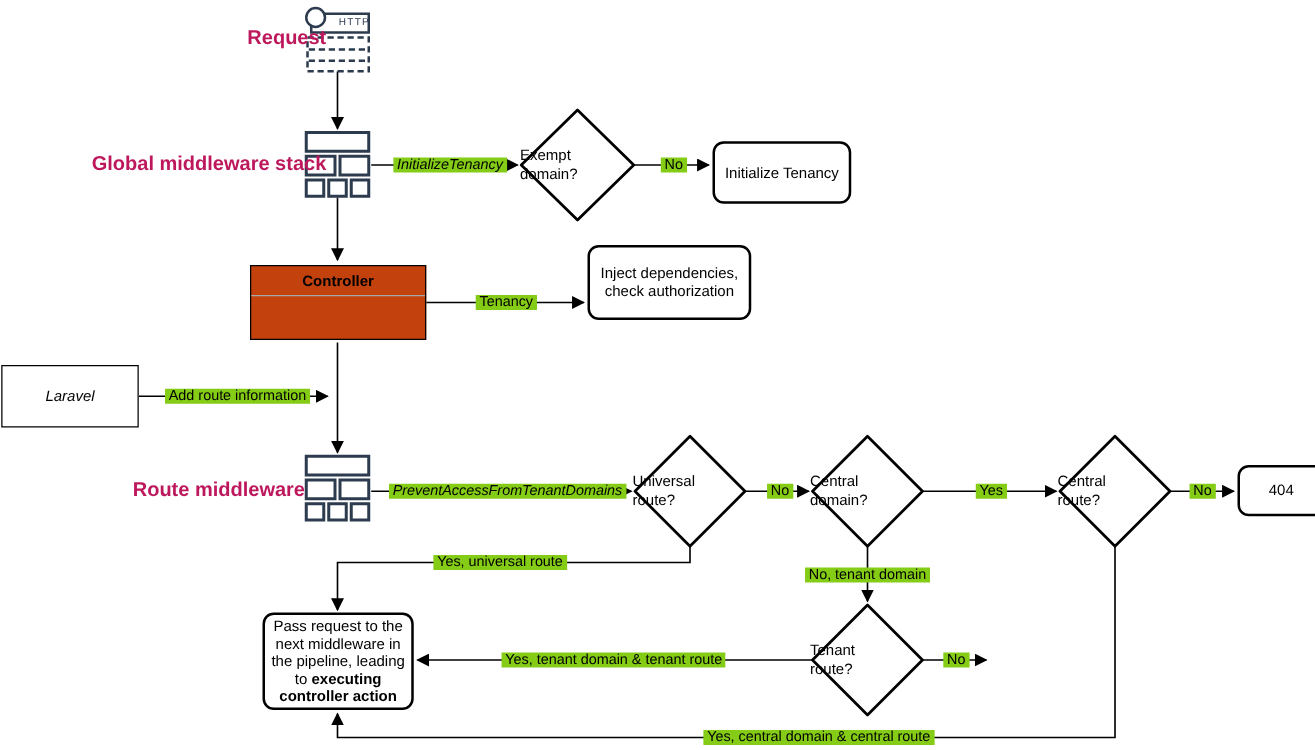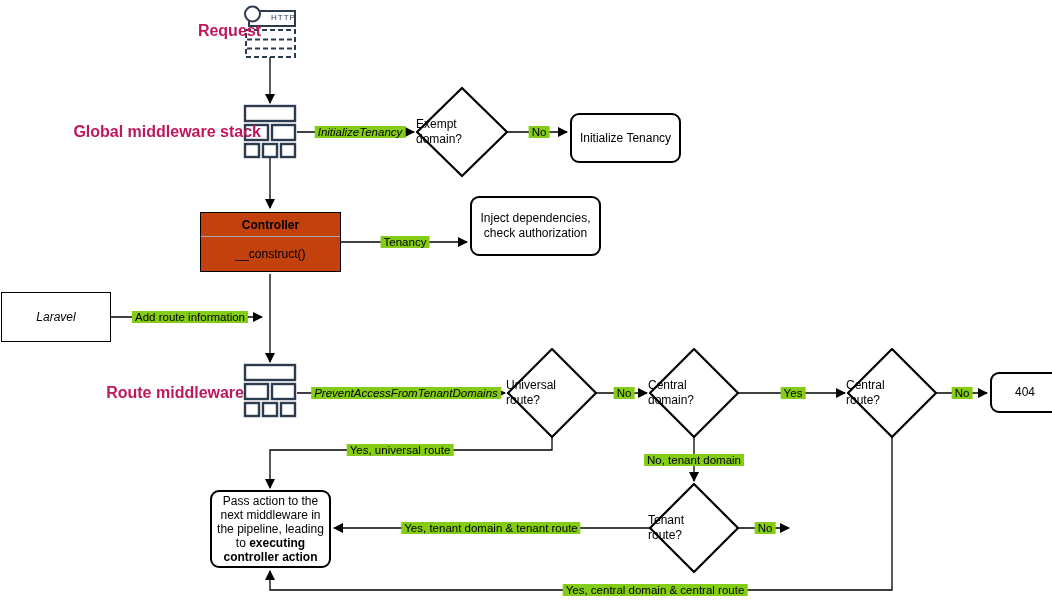--- a/index.html
+++ b/index.html
@@ -152,33 +152,32 @@
 domain?</div>
   <div class="diamond-label" style="left:892px; top:393px">Central
 route?</div>
   <div class="diamond-label" style="left:694px; top:528px">Tenant
 route?</div>
 
   <div class="node-box" style="left:570px; top:113px; width:111px; height:50px">Initialize Tenancy</div>
 
   <div class="uml-box" style="left:200px; top:212px; width:141px; height:60px">
     <div class="uml-head">Controller</div>
-    <div class="uml-body">__construct()</div>
   </div>
 
   <div class="node-box" style="left:470px; top:196px; width:131px; height:60px">Inject dependencies,
 check authorization</div>
 
   <div class="node-box sharp" style="left:1px; top:292px; width:110px; height:50px">Laravel</div>
 
   <div class="node-box" style="left:990px; top:372px; width:70px; height:41px">404</div>
 
 
   <div class="node-box pass-box" style="left:210px; top:490px; width:121px; height:78px">
-    <span><span>Pass action to the next middleware in the pipeline, leading to </span><b>executing controller action</b></span>
+    <span><span>Pass request to the next middleware in the pipeline, leading to </span><b>executing controller action</b></span>
   </div>
 
   <div class="edge-label italic" style="left:360px; top:132px">InitializeTenancy</div>
   <div class="edge-label" style="left:539px; top:132px">No</div>
   <div class="edge-label" style="left:405px; top:242px">Tenancy</div>
   <div class="edge-label" style="left:190px; top:317px">Add route information</div>
   <div class="edge-label italic" style="left:406px; top:393px">PreventAccessFromTenantDomains</div>
   <div class="edge-label" style="left:624px; top:393px">No</div>
   <div class="edge-label" style="left:793px; top:393px">Yes</div>
   <div class="edge-label" style="left:962px; top:393px">No</div>

